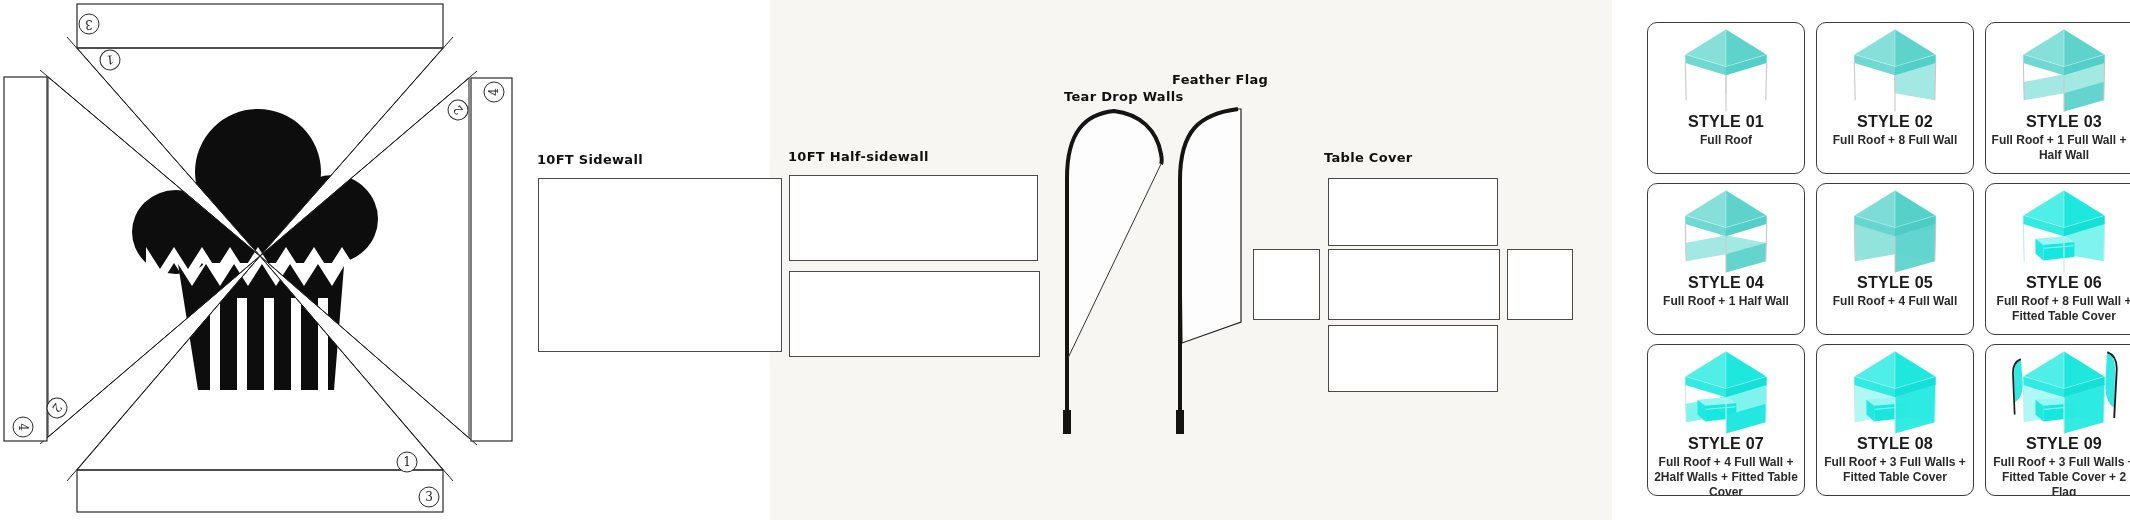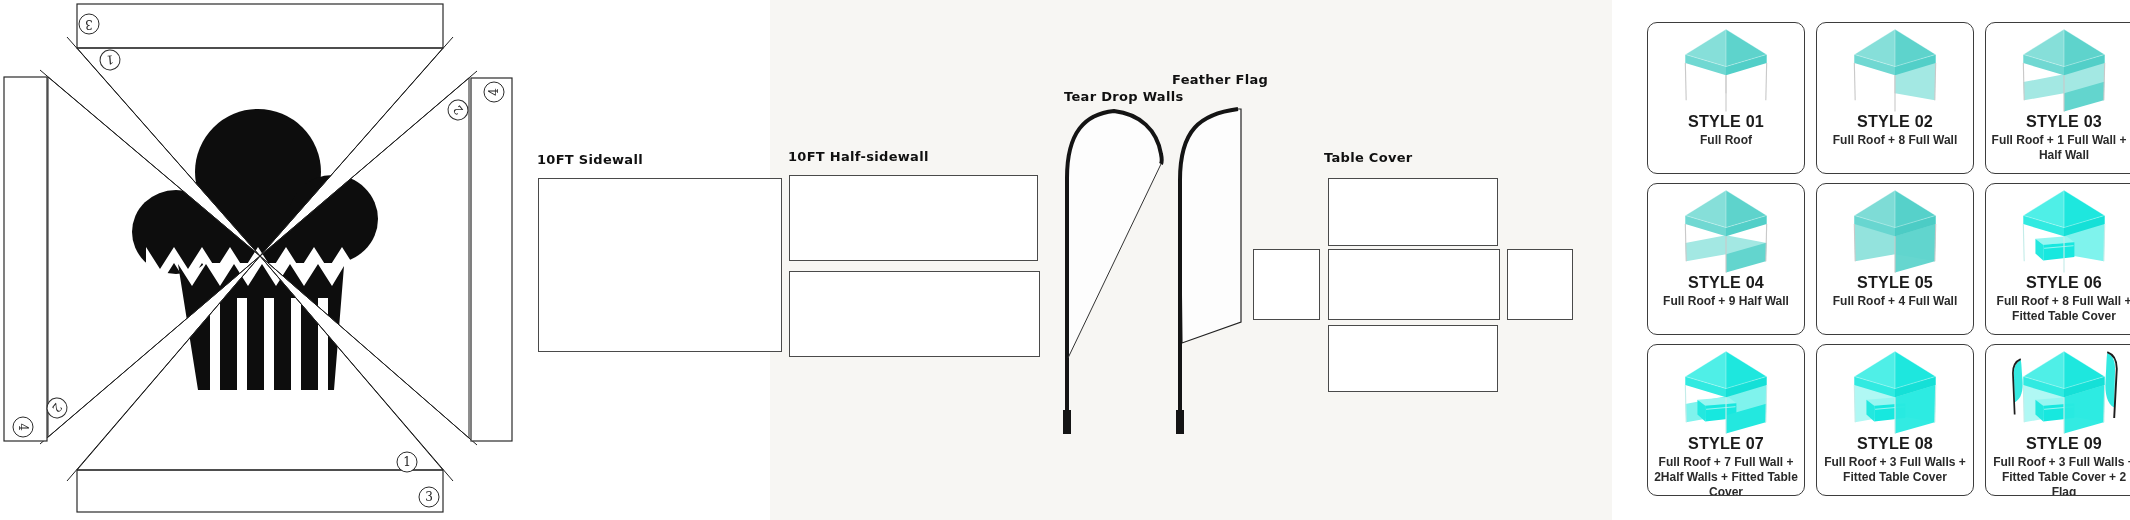--- a/index.html
+++ b/index.html
@@ -254,21 +254,21 @@
     <line x1="66" y1="48" x2="113" y2="34"></line>
             </g>
             <g stroke="#c9c9c9" stroke-width="1.3">
     <line x1="19" y1="44" x2="20" y2="87"></line>
               <line x1="66" y1="58" x2="66" y2="100"></line>
     <line x1="113" y1="44" x2="112" y2="87"></line>
             </g>
           </svg>
         </div>
         <div class="s-title">STYLE 04</div>
-        <div class="s-desc">Full Roof + 9 Half Wall</div>
+        <div class="s-desc">Full Roof + 1 Half Wall</div>
       </div>
       <div class="style-card">
         <div class="tent">
           <svg viewBox="0 0 132 104">
             <polygon points="19,34 66,23 66,33 19,44" fill="#93e3dd" opacity="0.5"></polygon>
             <polygon points="66,23 113,34 113,44 66,33" fill="#93e3dd" opacity="0.5"></polygon>
             <line x1="66" y1="33" x2="66" y2="79" stroke="#c9c9c9" stroke-width="1"></line>
             <polygon points="19,44 66,33 66,79 20,87" fill="#93e3dd"></polygon>
             <polygon points="66,33 113,44 112,87 66,79" fill="#7edcd6"></polygon>
             <polygon points="66,58 113,44 112,87 66,100" fill="#60d4cd" opacity="0.96"></polygon>
@@ -350,21 +350,21 @@
     <line x1="66" y1="48" x2="113" y2="34"></line>
             </g>
             <g stroke="#c4ece9" stroke-width="1.3">
     <line x1="19" y1="44" x2="20" y2="87"></line>
               <line x1="66" y1="58" x2="66" y2="100"></line>
     <line x1="113" y1="44" x2="112" y2="87"></line>
             </g>
           </svg>
         </div>
         <div class="s-title">STYLE 07</div>
-        <div class="s-desc">Full Roof + 7 Full Wall + 2Half  Walls + Fitted Table Cover</div>
+        <div class="s-desc">Full Roof + 4 Full Wall + 2Half  Walls + Fitted Table Cover</div>
       </div>
       <div class="style-card">
         <div class="tent">
           <svg viewBox="0 0 132 104">
             <polygon points="19,34 66,23 66,33 19,44" fill="#b0f8f4" opacity="0.5"></polygon>
             <polygon points="66,23 113,34 113,44 66,33" fill="#b0f8f4" opacity="0.5"></polygon>
             <line x1="66" y1="33" x2="66" y2="79" stroke="#c4ece9" stroke-width="1"></line>
             <polygon points="19,44 66,33 66,79 20,87" fill="#b0f8f4"></polygon>
             <polygon points="66,33 113,44 112,87 66,79" fill="#7ff3ed"></polygon>
             <polygon points="33,61 69,58 78,65 42,68" fill="#96f6f1"></polygon>

